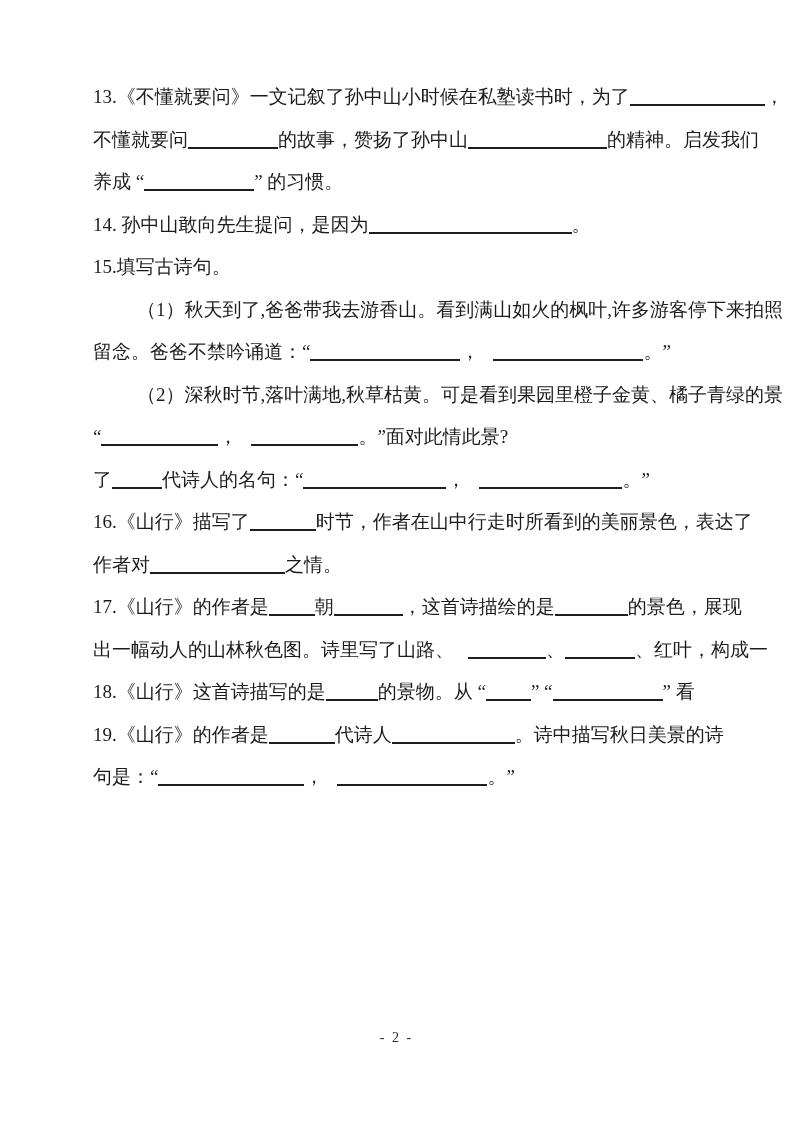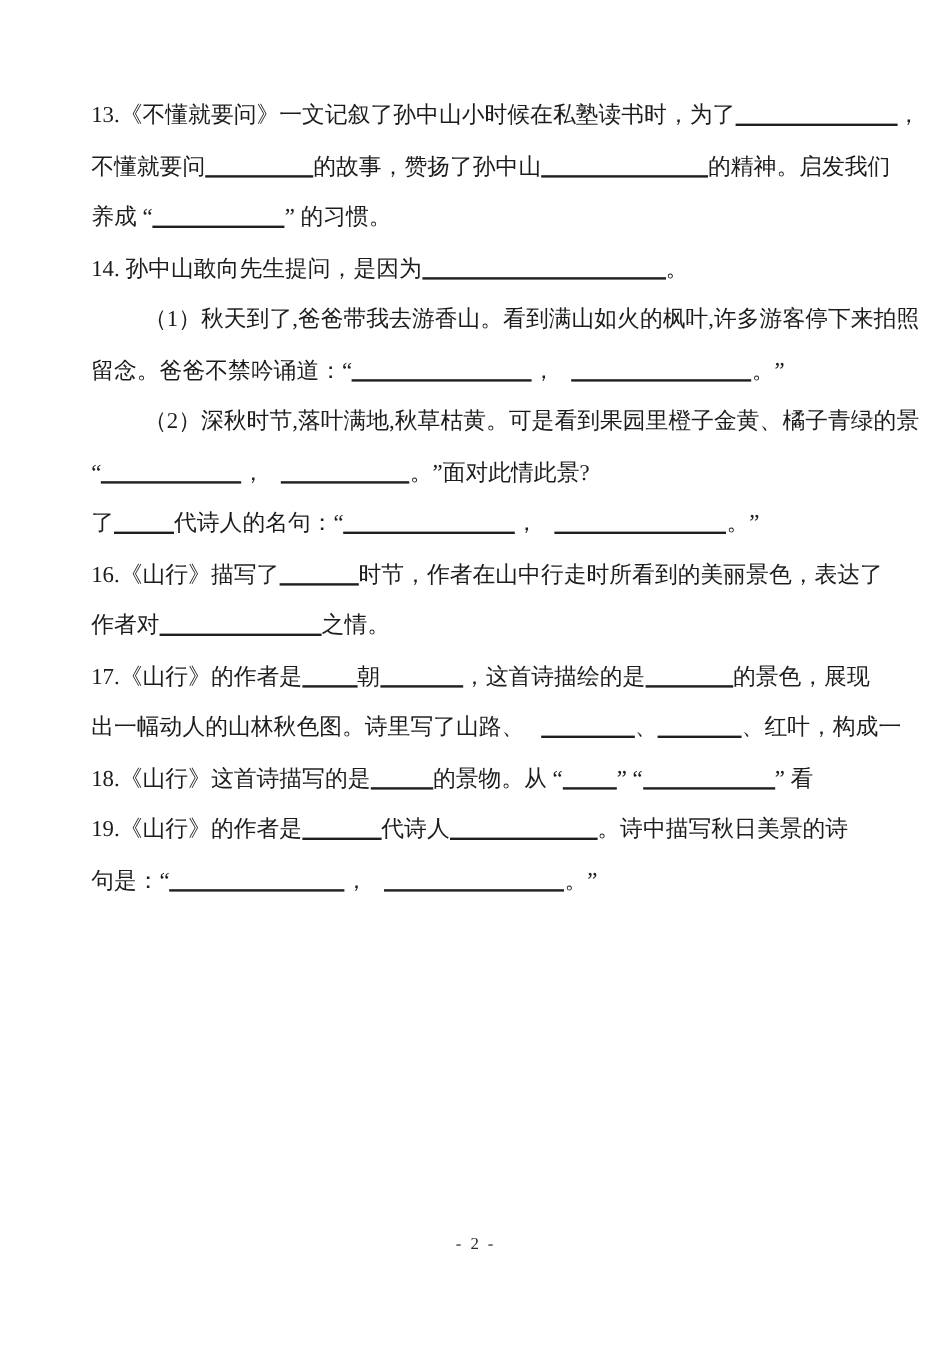--- a/index.html
+++ b/index.html
@@ -10,21 +10,21 @@
   body {
     width: 793px;
     height: 1122px;
     position: relative;
     font-family: "Liberation Serif", "DejaVu Serif", serif;
     color: #1c1c1c;
     font-size: 19px;
   }
   .content {
     position: absolute;
-    left: 76px;
+    left: 93px;
     top: 76px;
     width: 646px;
   }
   .line {
     height: 42.5px;
     line-height: 42.5px;
     white-space: nowrap;
   }
   
   .spread {
@@ -59,20 +59,21 @@
     <div class="line"><span>13.《不懂就要问》一文记叙了孙中山小时候在私塾读书时，为了</span><span class="blank" style="width:135px"></span><span>，</span></div>
     <div class="line"><span>不懂就要问</span><span class="blank" style="width:90px"></span><span>的故事，赞扬了孙中山</span><span class="blank" style="width:139px"></span><span>的精神。启发我们</span></div>
     <div class="line"><span>养成 “</span><span class="blank" style="width:110px"></span><span>” 的习惯。</span></div>
   </section>
 
   <section>
     <div class="line"><span>14. 孙中山敢向先生提问，是因为</span><span class="blank" style="width:203px"></span><span>。</span></div>
   </section>
 
   <section>
+    <div class="line"><span>15.填写古诗句。</span></div>
 
     <div class="line spread"><span>（1）秋天到了,爸爸带我去游香山。看到满山如火的枫叶,许多游客停下来拍照</span></div>
     <div class="line"><span>留念。爸爸不禁吟诵道：“</span><span class="blank" style="width:150px"></span><span>，</span><span class="blank gap" style="width:150px"></span><span>。”</span></div>
 
     <div class="line spread"><span>（2）深秋时节,落叶满地,秋草枯黄。可是看到果园里橙子金黄、橘子青绿的景</span></div>
     <div class="line"><span>“</span><span class="blank" style="width:117px"></span><span>，</span><span class="blank gap" style="width:107px"></span><span>。”面对此情此景?</span></div>
 
     <div class="line"><span>了</span><span class="blank" style="width:50px"></span><span>代诗人的名句：“</span><span class="blank" style="width:143px"></span><span>，</span><span class="blank gap" style="width:143px"></span><span>。”</span></div>
   </section>
 

